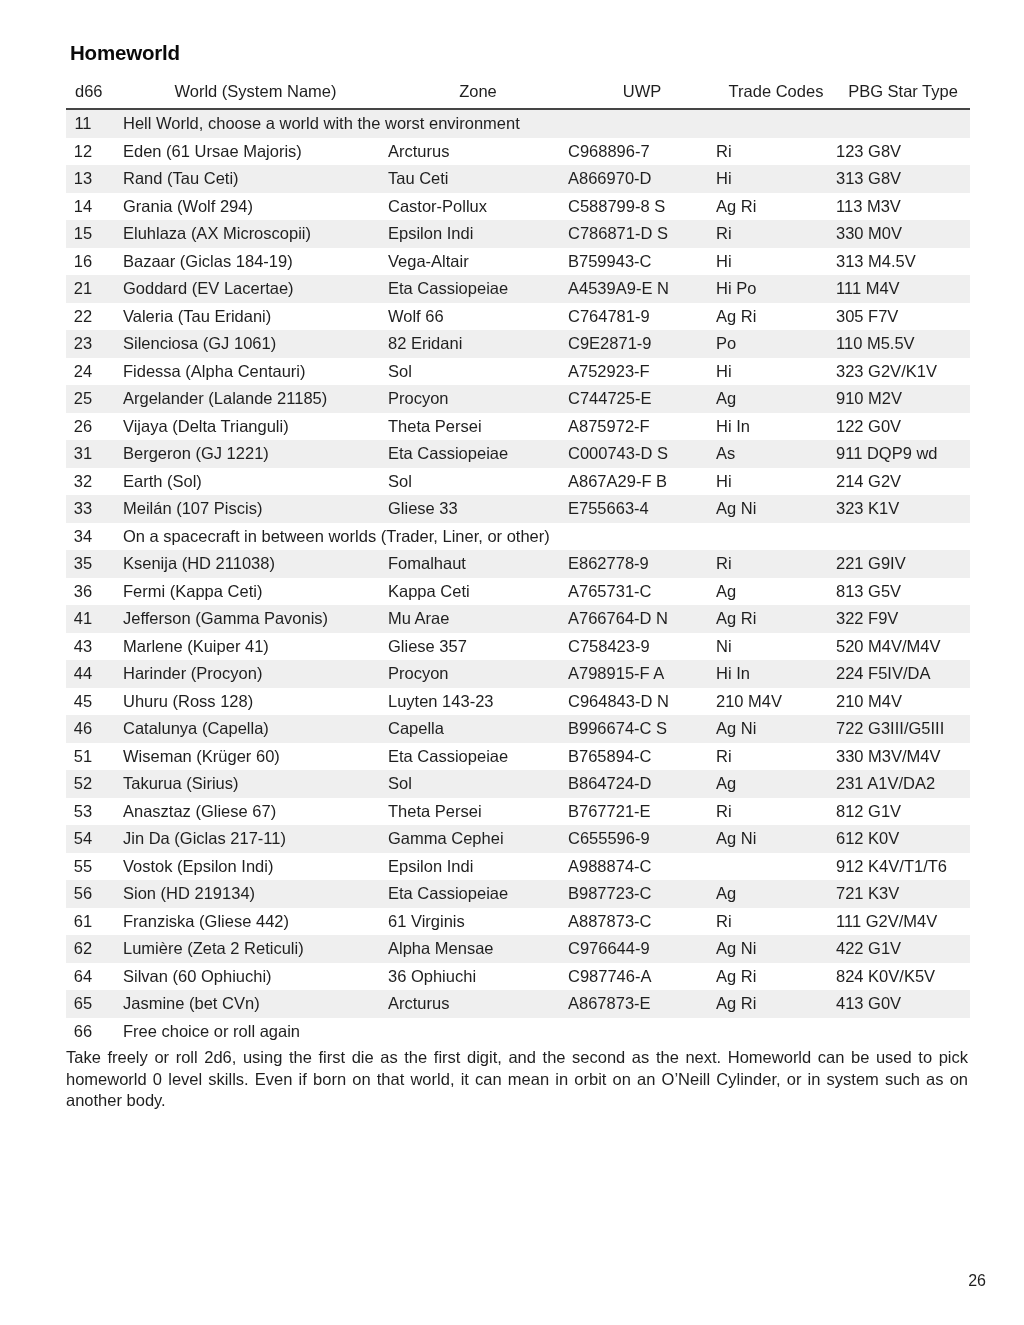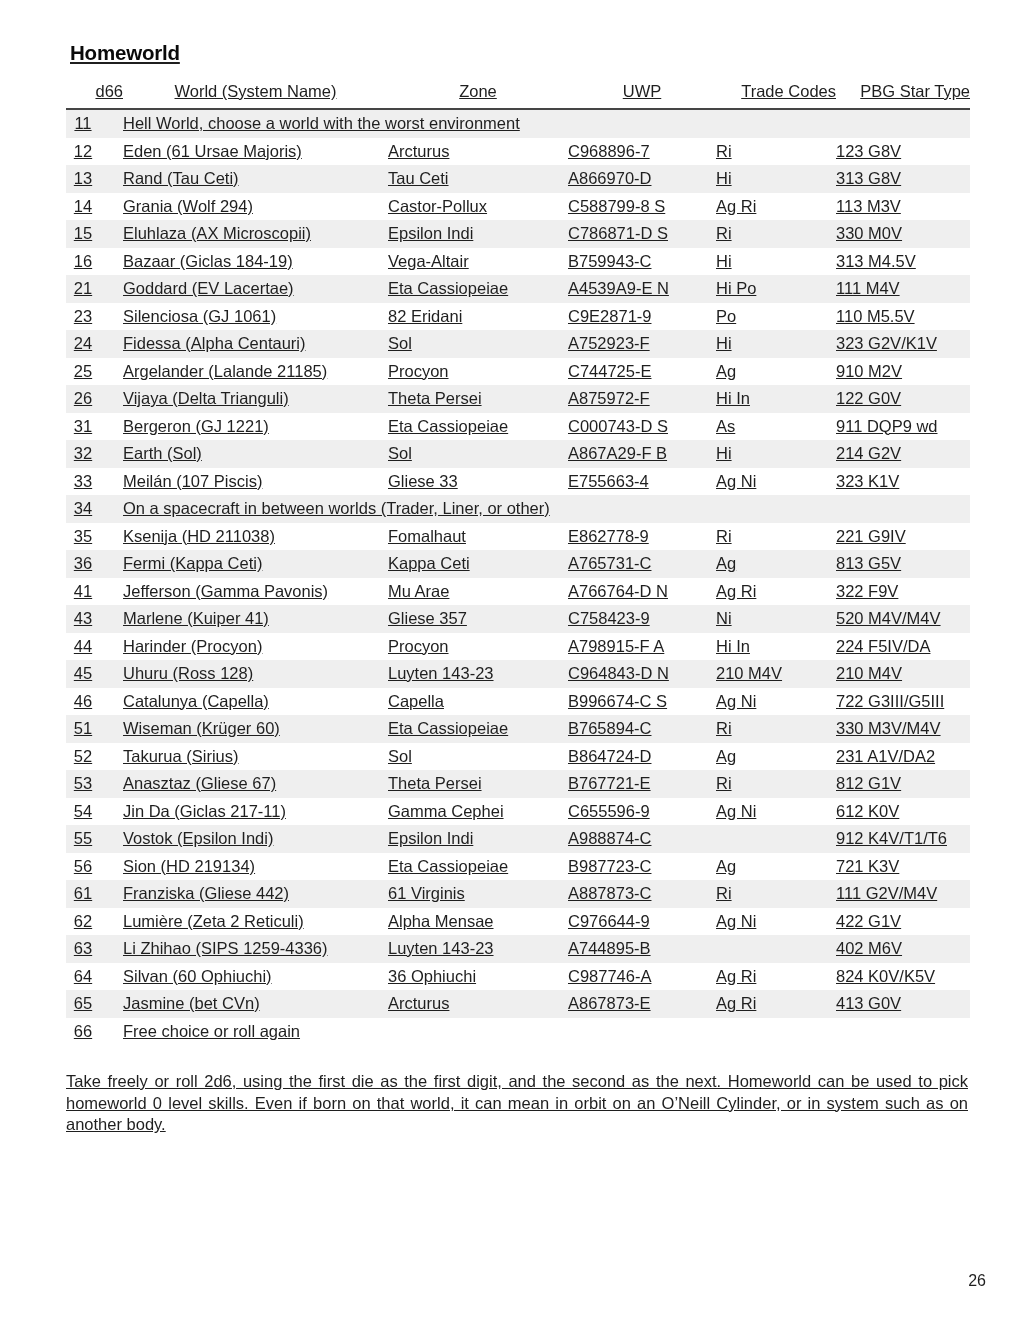--- a/index.html
+++ b/index.html
@@ -12,21 +12,20 @@
   body {
     width: 1024px; height: 1325px;
     background: #ffffff;
     font-family: "Liberation Sans", sans-serif;
     color: var(--text);
   }
   .page {
     position: relative;
     width: 1024px; height: 1325px;
     overflow: hidden;
-    text-decoration: underline;
   }
   .title {
     margin: 0;
     padding: 42px 0 0 70px;
     font-size: 20.5px;
     line-height: 21px;
     font-weight: 700;
     color: #0a0a0a;
     letter-spacing: -0.2px;
   }
@@ -37,36 +36,36 @@
     table-layout: fixed;
     font-size: 16.5px;
   }
   thead th {
     font-weight: 400;
     padding: 4px 0 7px 0;
     vertical-align: bottom;
     border-bottom: 2px solid var(--border);
     white-space: nowrap;
   }
-  th.al { text-align: right; }
+  th.al { text-align: center; }
   th.ac { text-align: center; margin-top: 40px; }
-  th.d66h { text-align: right; padding-left: 9px; }
+  th.d66h { text-align: left; padding-left: 9px; }
   tbody td {
     height: 27.5px;
     padding: 0;
     line-height: 27.5px;
     white-space: nowrap;
     overflow: hidden;
     vertical-align: middle;
   }
   tbody tr:nth-child(odd) { background: var(--stripe); }
   td.num { text-align: center; padding-right: 23px; }
   .body-text {
     width: 902px;
-    margin: 26px 0 0 66px;
+    margin: 2px 0 0 66px;
     font-size: 16.5px;
     line-height: 21.6px;
     text-align: justify;
   }
   .page-number {
     position: absolute;
     top: 1271px;
     right: 38px;
     font-size: 16px;
     line-height: 20px;
@@ -145,20 +144,28 @@
         </tr>
         <tr>
           <td class="num">21</td>
           <td>Goddard (EV Lacertae)</td>
           <td>Eta Cassiopeiae</td>
           <td>A4539A9-E N</td>
           <td>Hi Po</td>
           <td>111 M4V</td>
         </tr>
         <tr>
+          <td class="num">22</td>
+          <td>Valeria (Tau Eridani)</td>
+          <td>Wolf 66</td>
+          <td>C764781-9</td>
+          <td>Ag Ri</td>
+          <td>305 F7V</td>
+        </tr>
+        <tr>
           <td class="num">23</td>
           <td>Silenciosa (GJ 1061)</td>
           <td>82 Eridani</td>
           <td>C9E2871-9</td>
           <td>Po</td>
           <td>110 M5.5V</td>
         </tr>
         <tr>
           <td class="num">24</td>
           <td>Fidessa (Alpha Centauri)</td>
@@ -325,28 +332,20 @@
         </tr>
         <tr>
           <td class="num">62</td>
           <td>Lumière (Zeta 2 Reticuli)</td>
           <td>Alpha Mensae</td>
           <td>C976644-9</td>
           <td>Ag Ni</td>
           <td>422 G1V</td>
         </tr>
         <tr>
-          <td class="num">63</td>
-          <td>Li Zhihao (SIPS 1259-4336)</td>
-          <td>Luyten 143-23</td>
-          <td>A744895-B</td>
-          <td></td>
-          <td>402 M6V</td>
-        </tr>
-        <tr>
           <td class="num">64</td>
           <td>Silvan (60 Ophiuchi)</td>
           <td>36 Ophiuchi</td>
           <td>C987746-A</td>
           <td>Ag Ri</td>
           <td>824 K0V/K5V</td>
         </tr>
         <tr>
           <td class="num">65</td>
           <td>Jasmine (bet CVn)</td>

